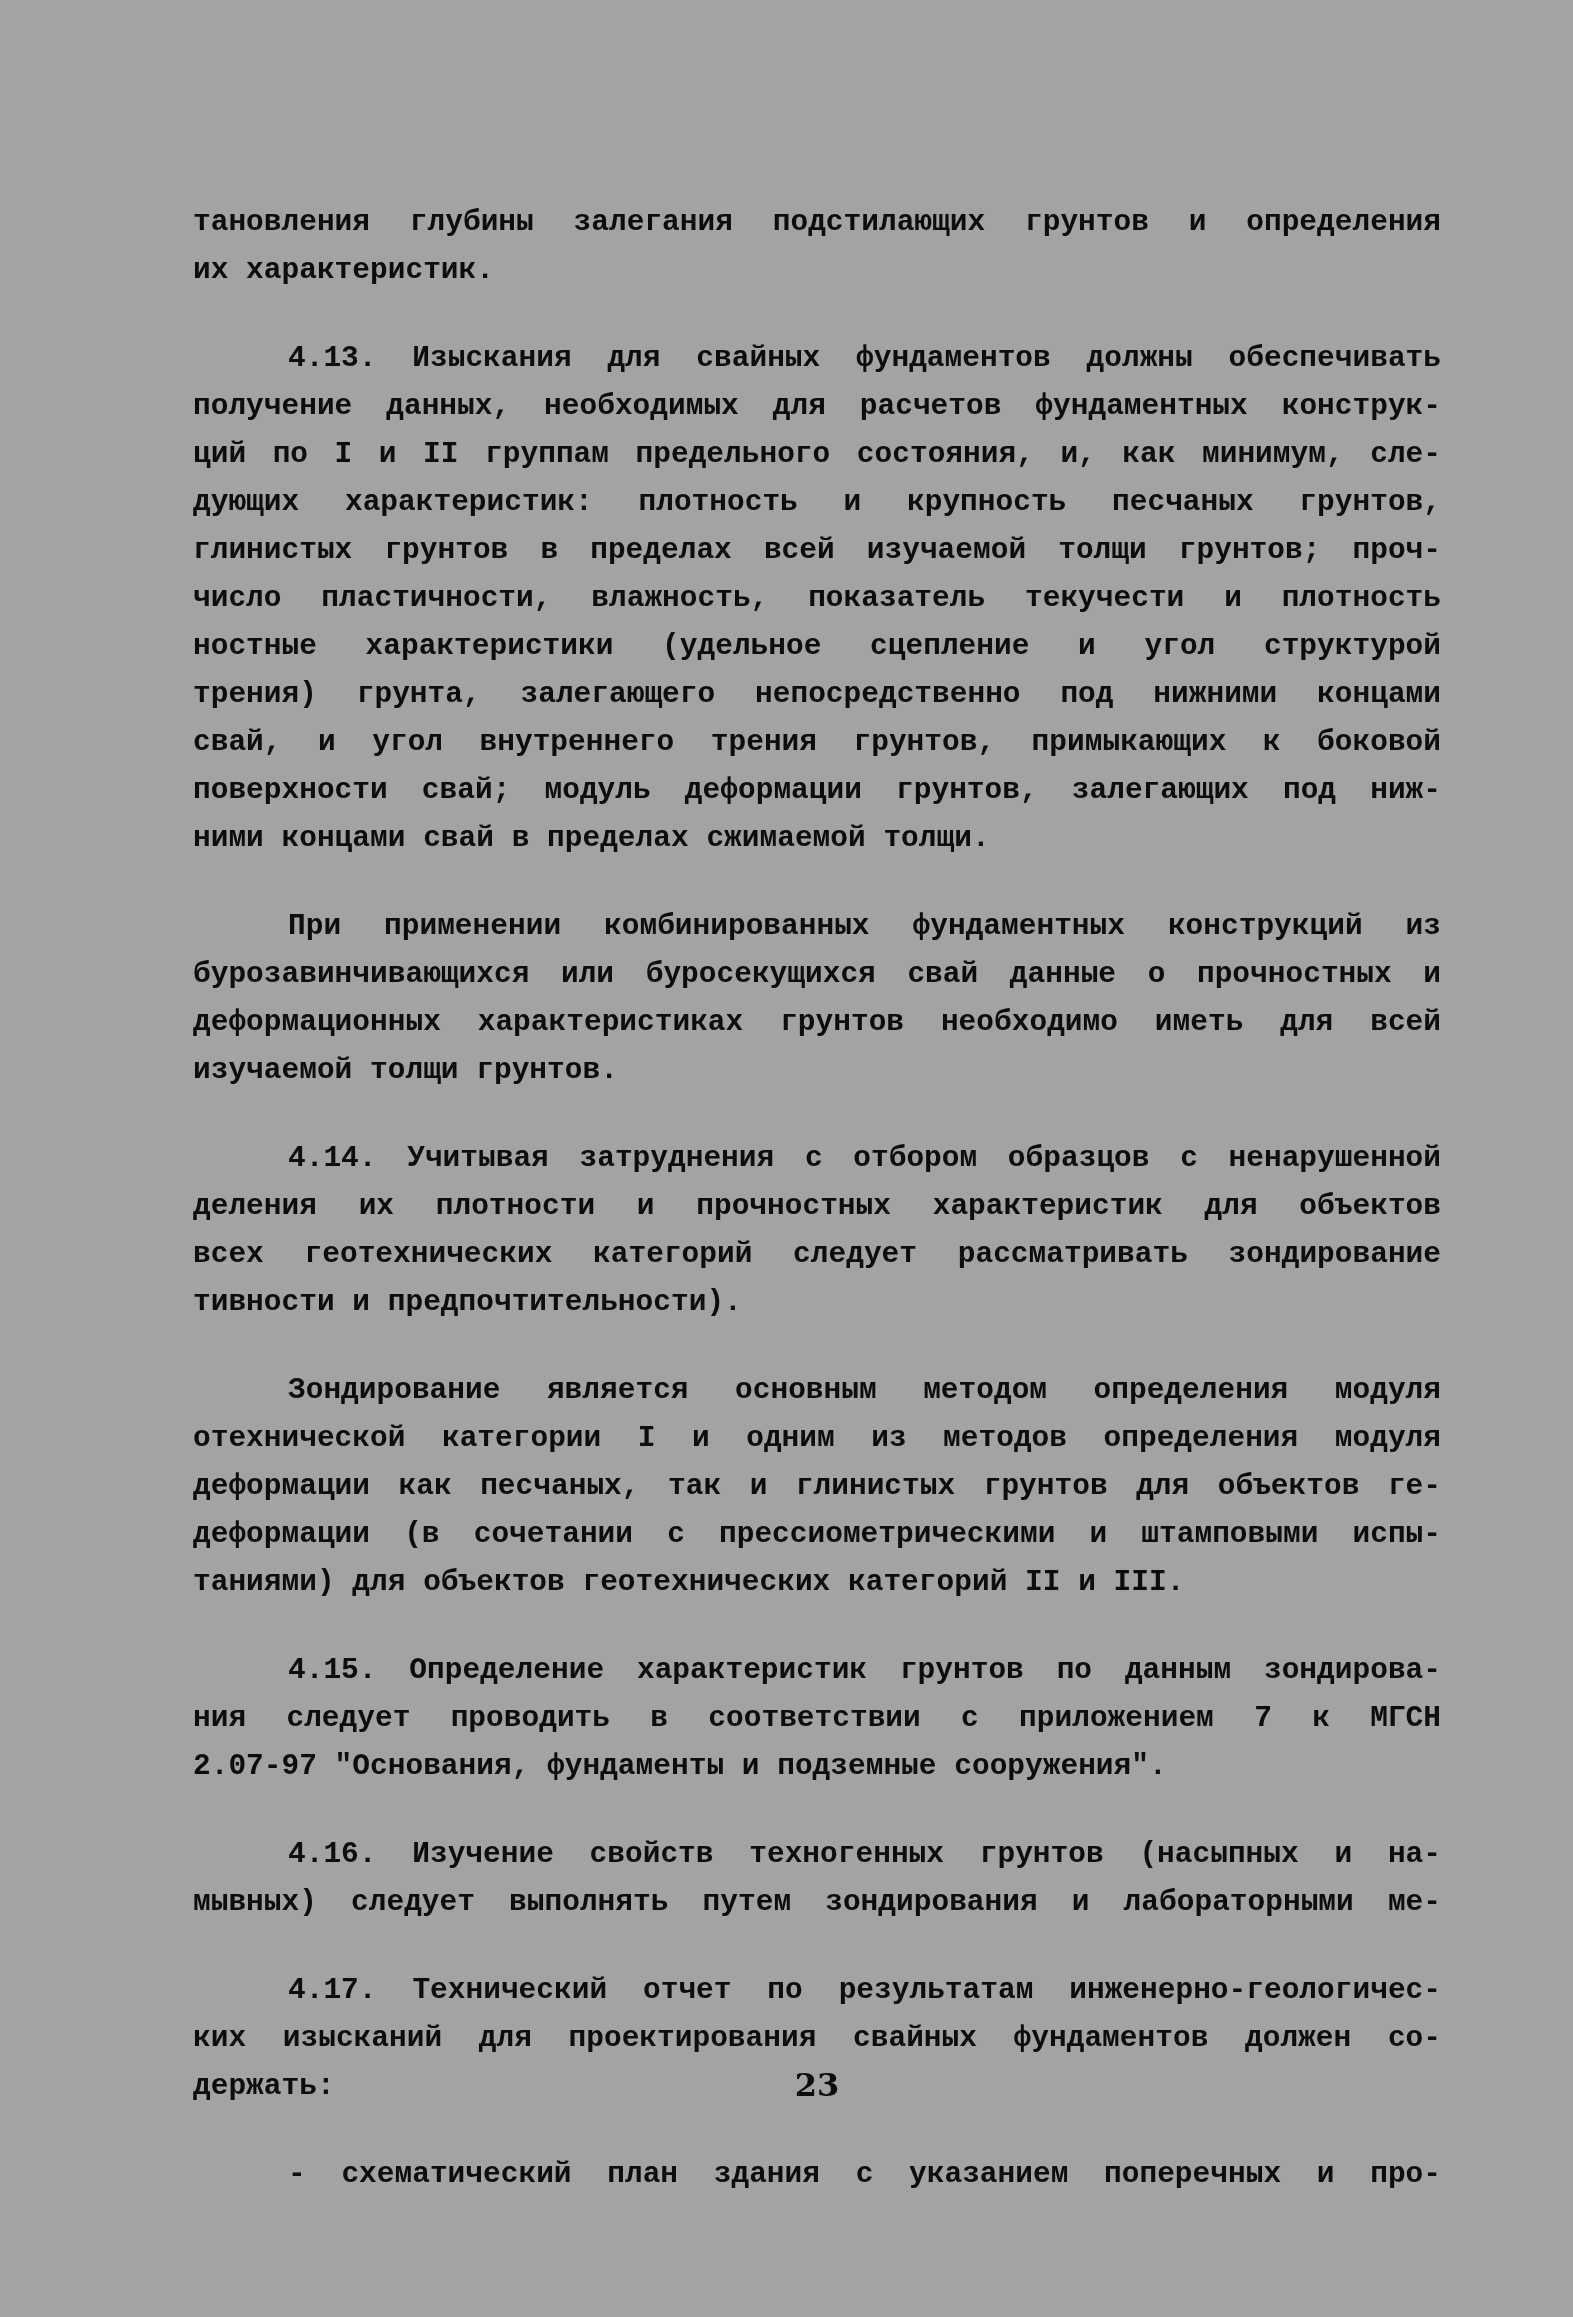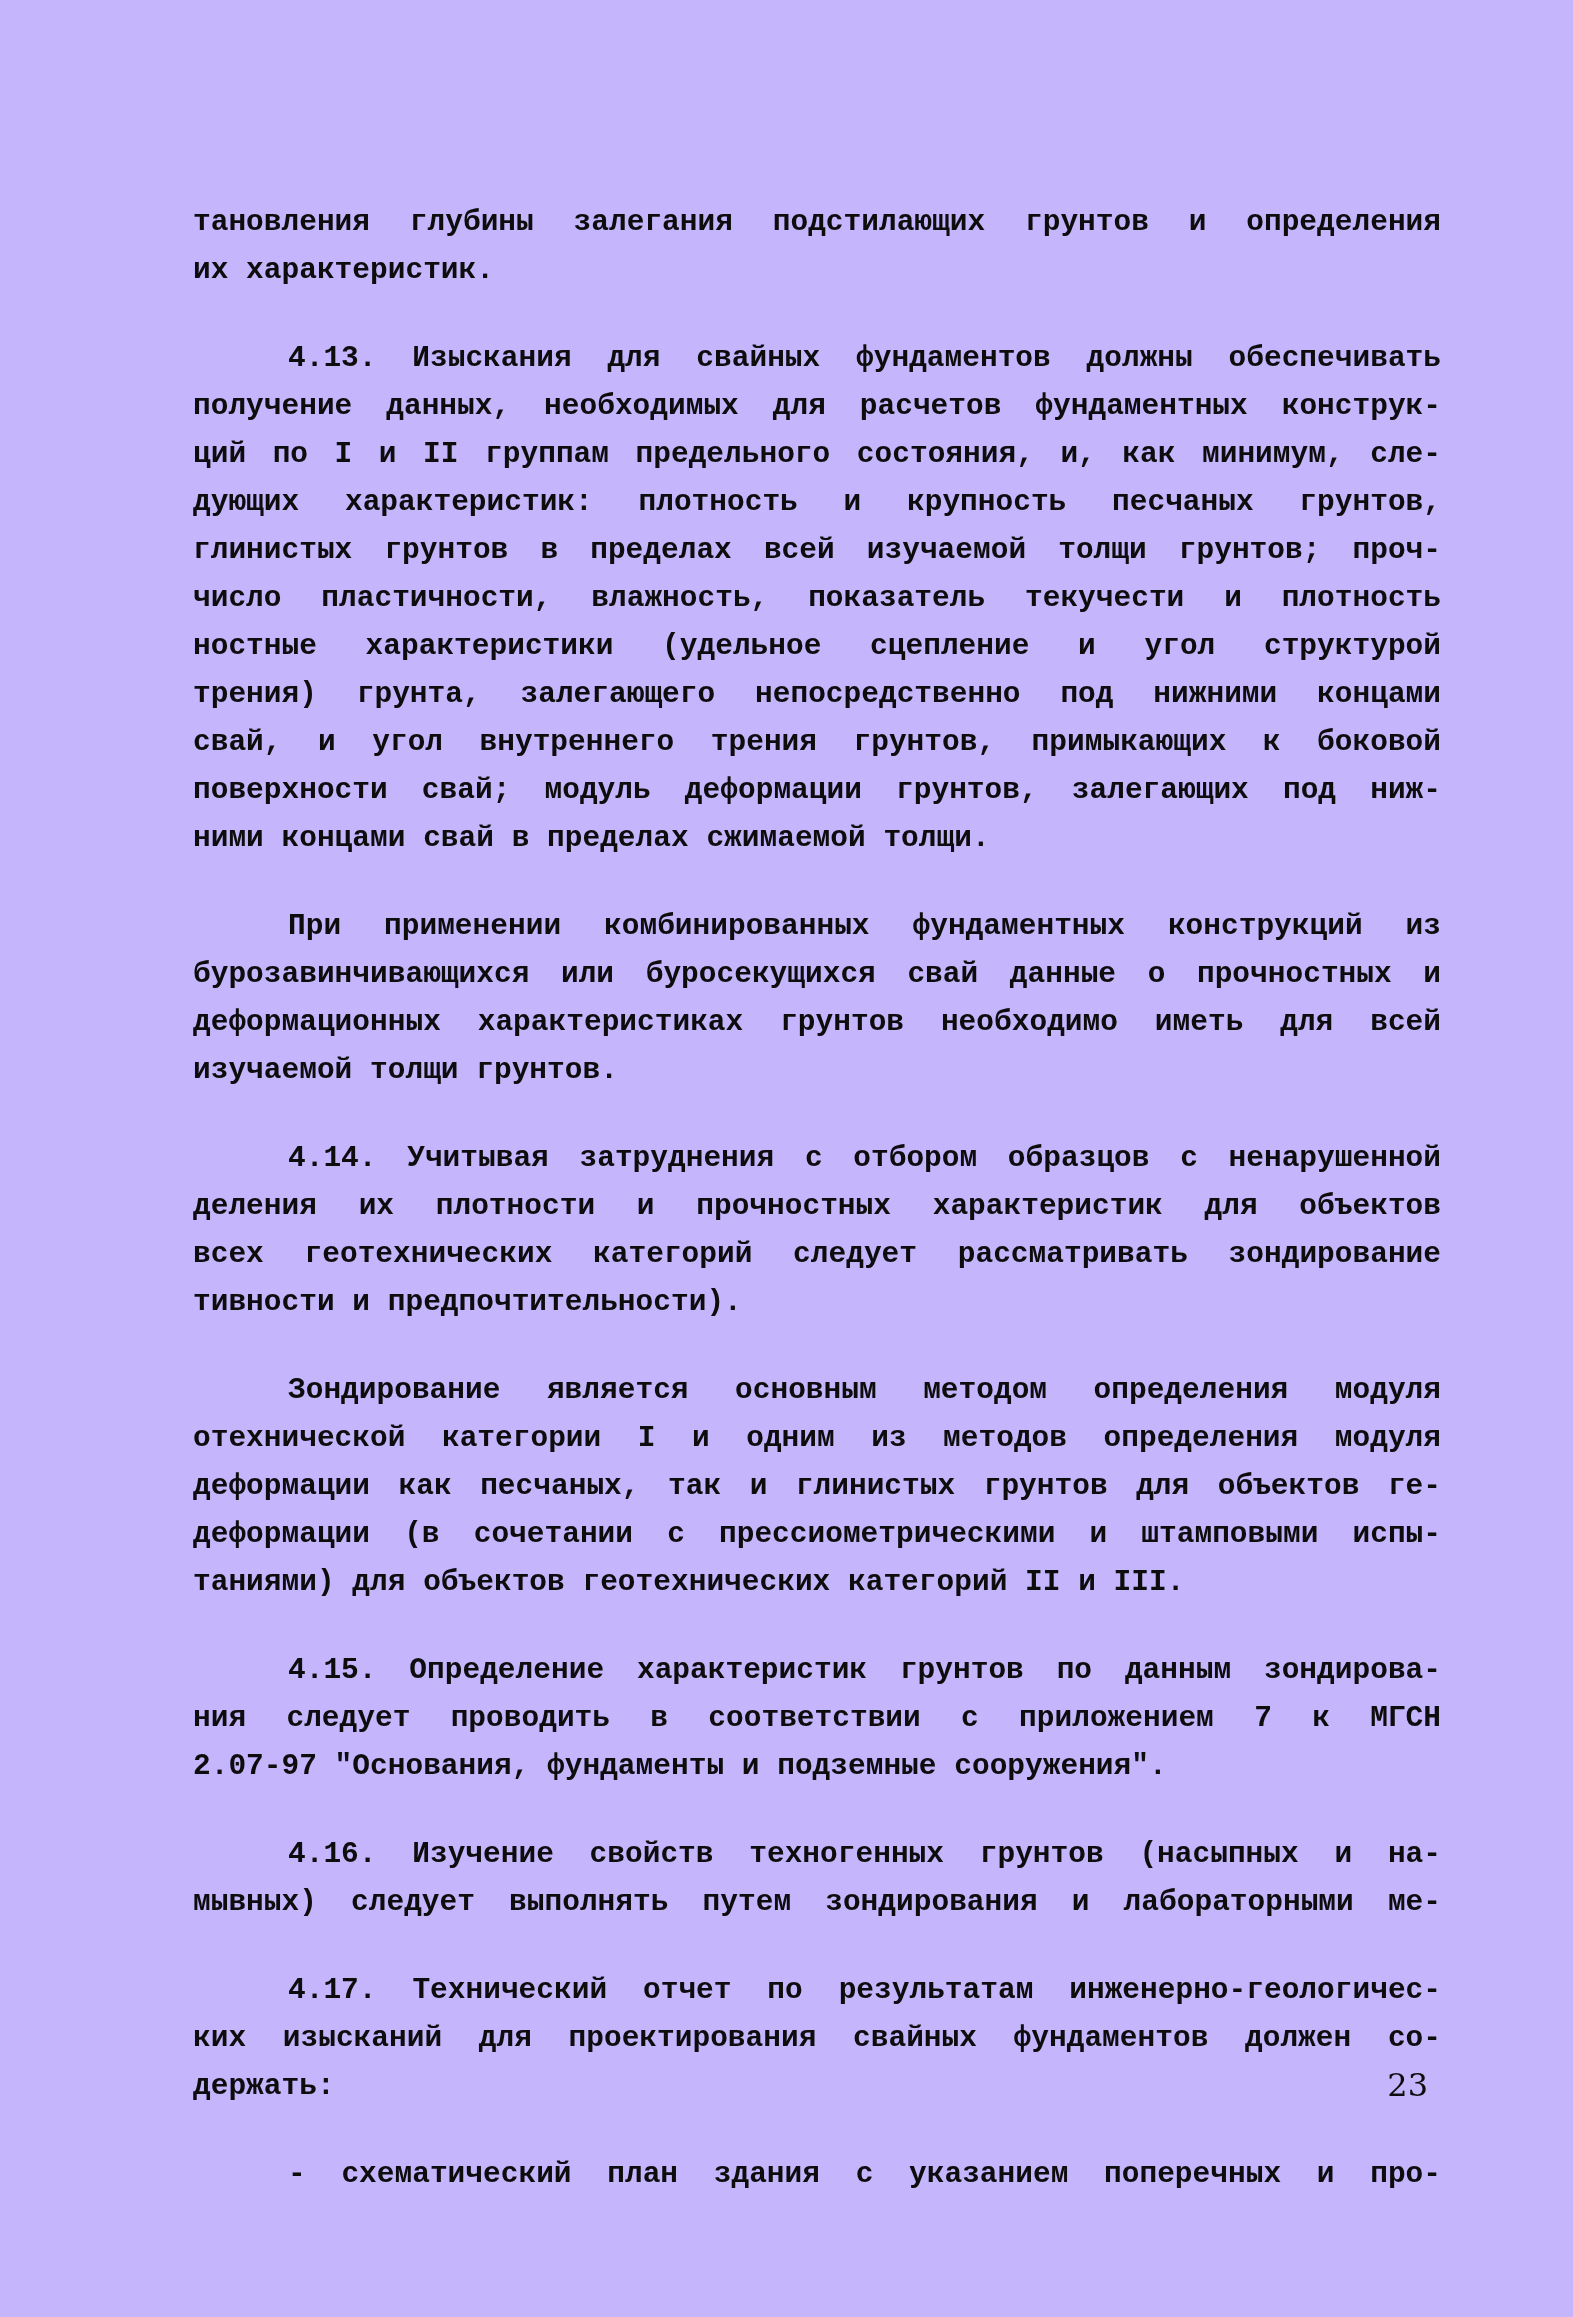--- a/index.html
+++ b/index.html
@@ -4,21 +4,21 @@
 <style>
   html, body {
     margin: 0;
     padding: 0;
     background: #ffffff;
   }
   .page {
     position: relative;
     width: 1573px;
     height: 2318px;
-    background: #c4b5fd;
+    background: #a3a3a3;
     color: #0d0d0d;
     overflow: hidden;
   }
   .textblock {
     position: absolute;
     left: 193px;
     top: 198px;
     width: 1248px;
   }
   .line {
@@ -34,26 +34,26 @@
     text-align: justify;
     text-align-last: justify;
   }
   .line.indent {
     text-indent: 95px;
     margin-top: 40px;
   }
   .pagenum {
     position: absolute;
     top: 2066px;
-    left: 180px;
+    left: 193px;
     width: 1248px;
-    text-align: right;
+    text-align: center;
     font-family: "DejaVu Serif", "Liberation Serif", serif;
     font-size: 32px;
-    font-weight: normal;
+    font-weight: bold;
     color: #0d0d0d;
   }
 </style>
 </head>
 <body>
 
 <div class="page">
   <div class="textblock">
       <div class="line j">тановления глубины  залегания  подстилающих грунтов и определения</div>
       <div class="line">их характеристик.</div>

